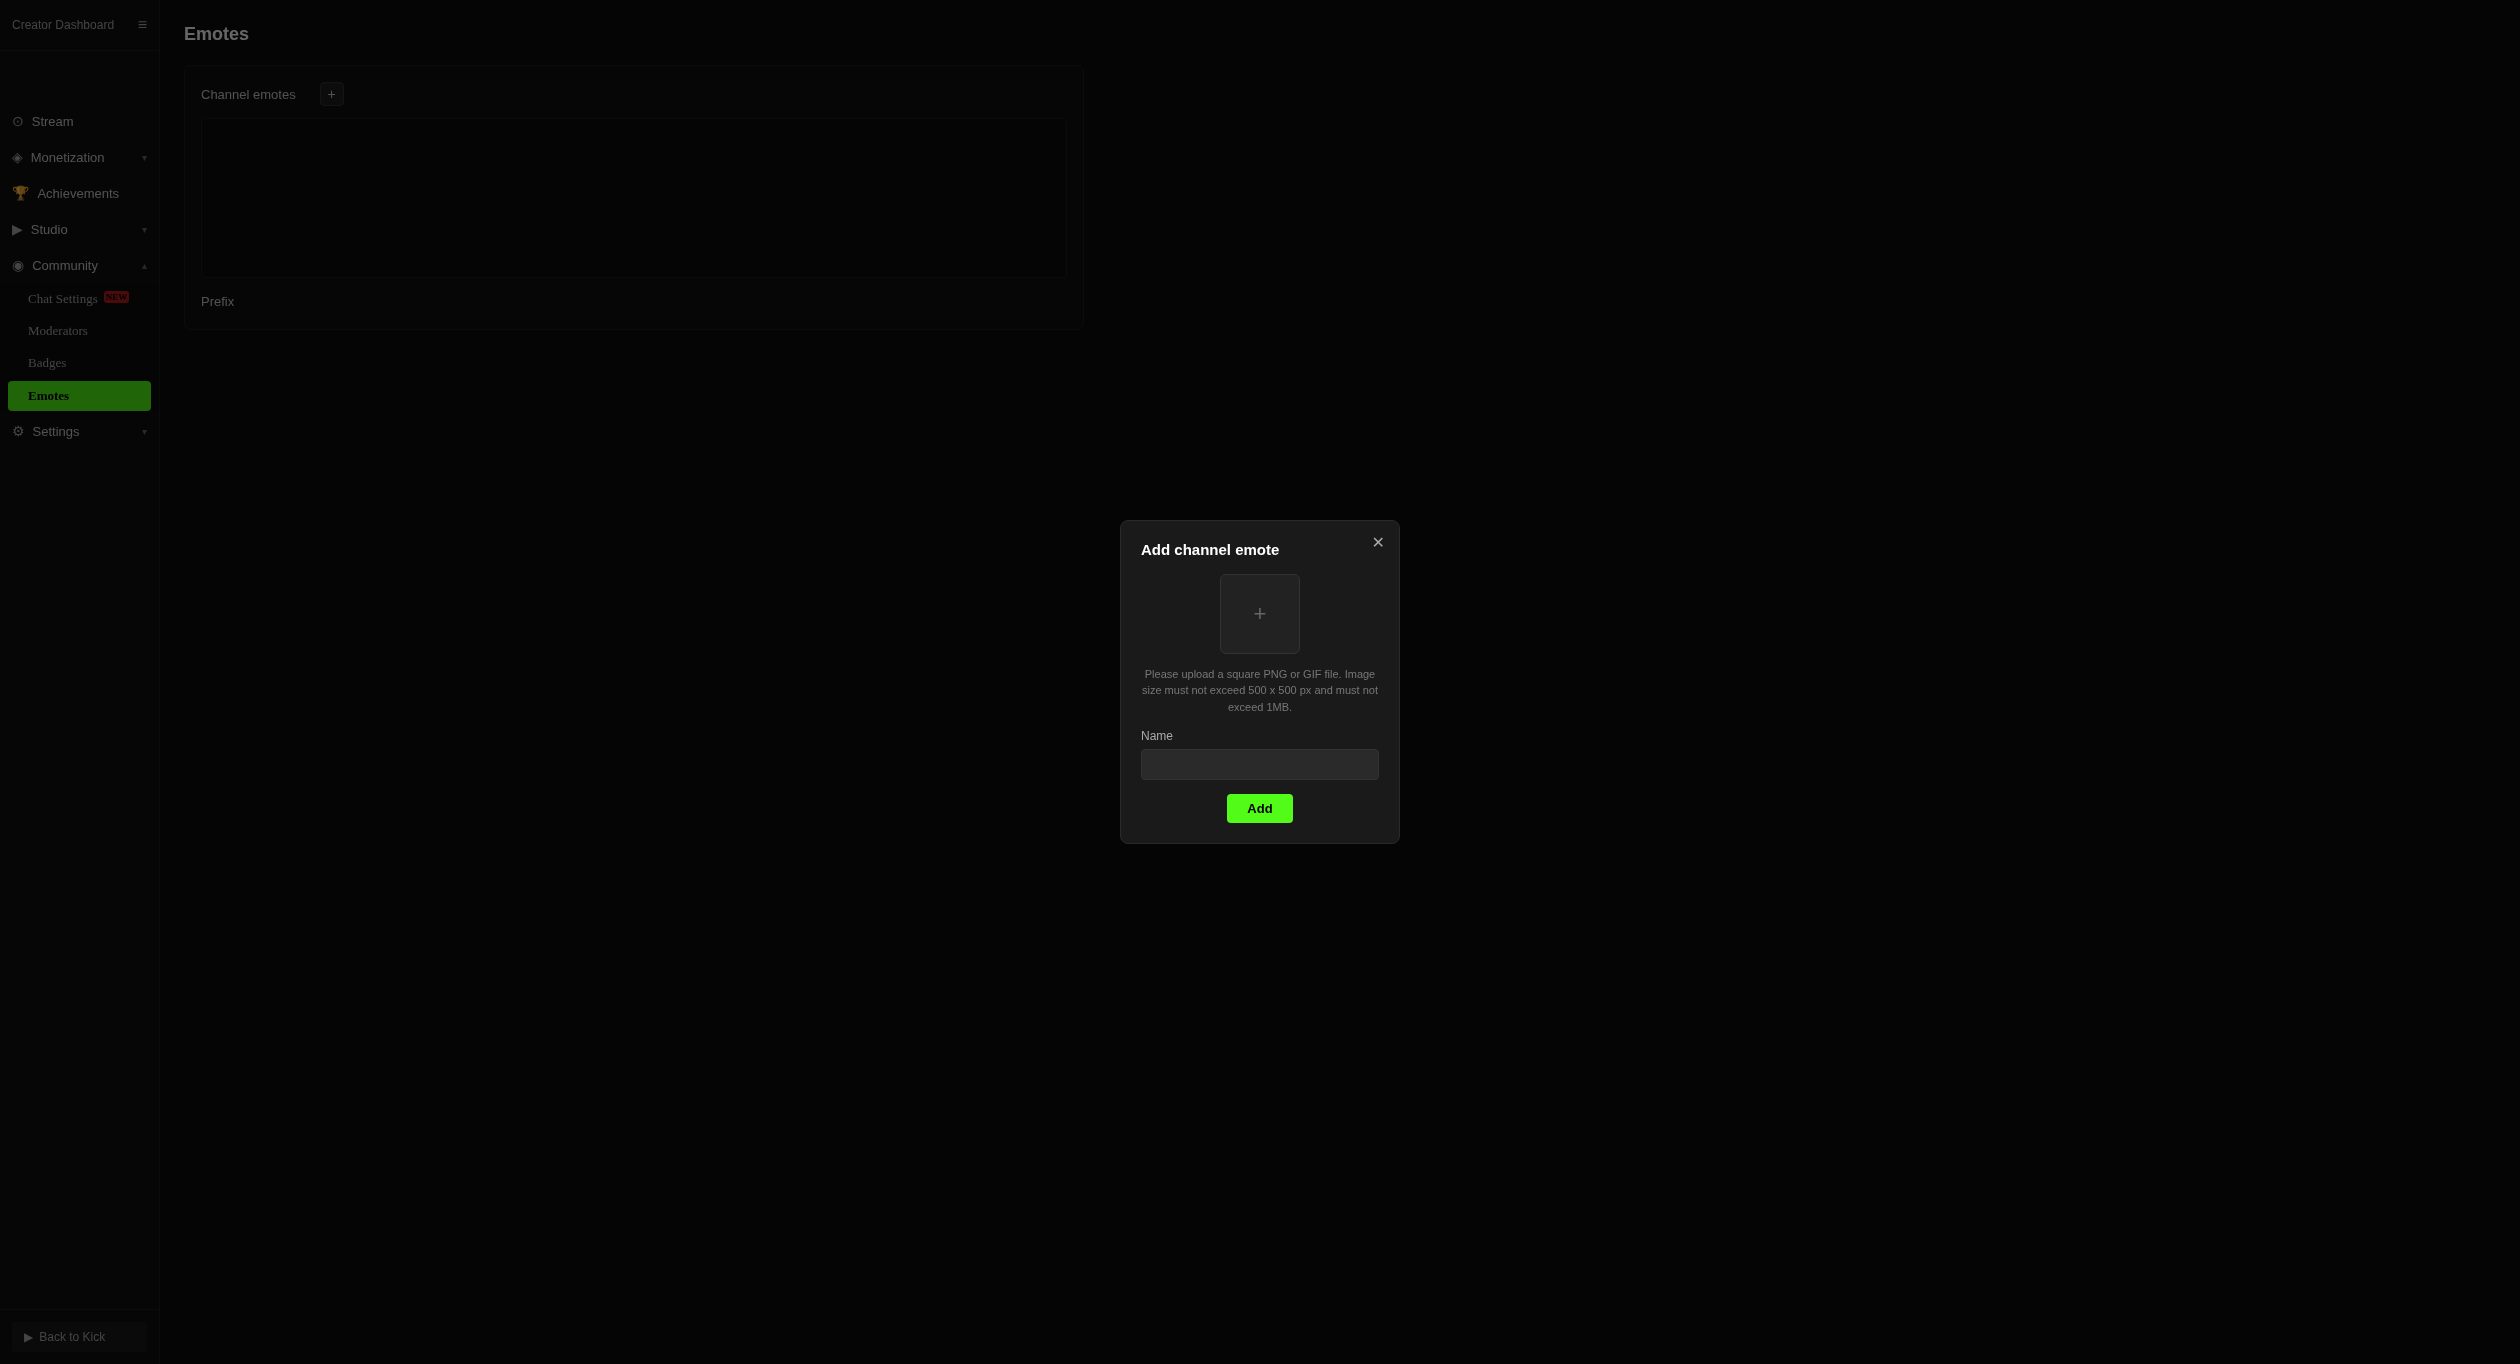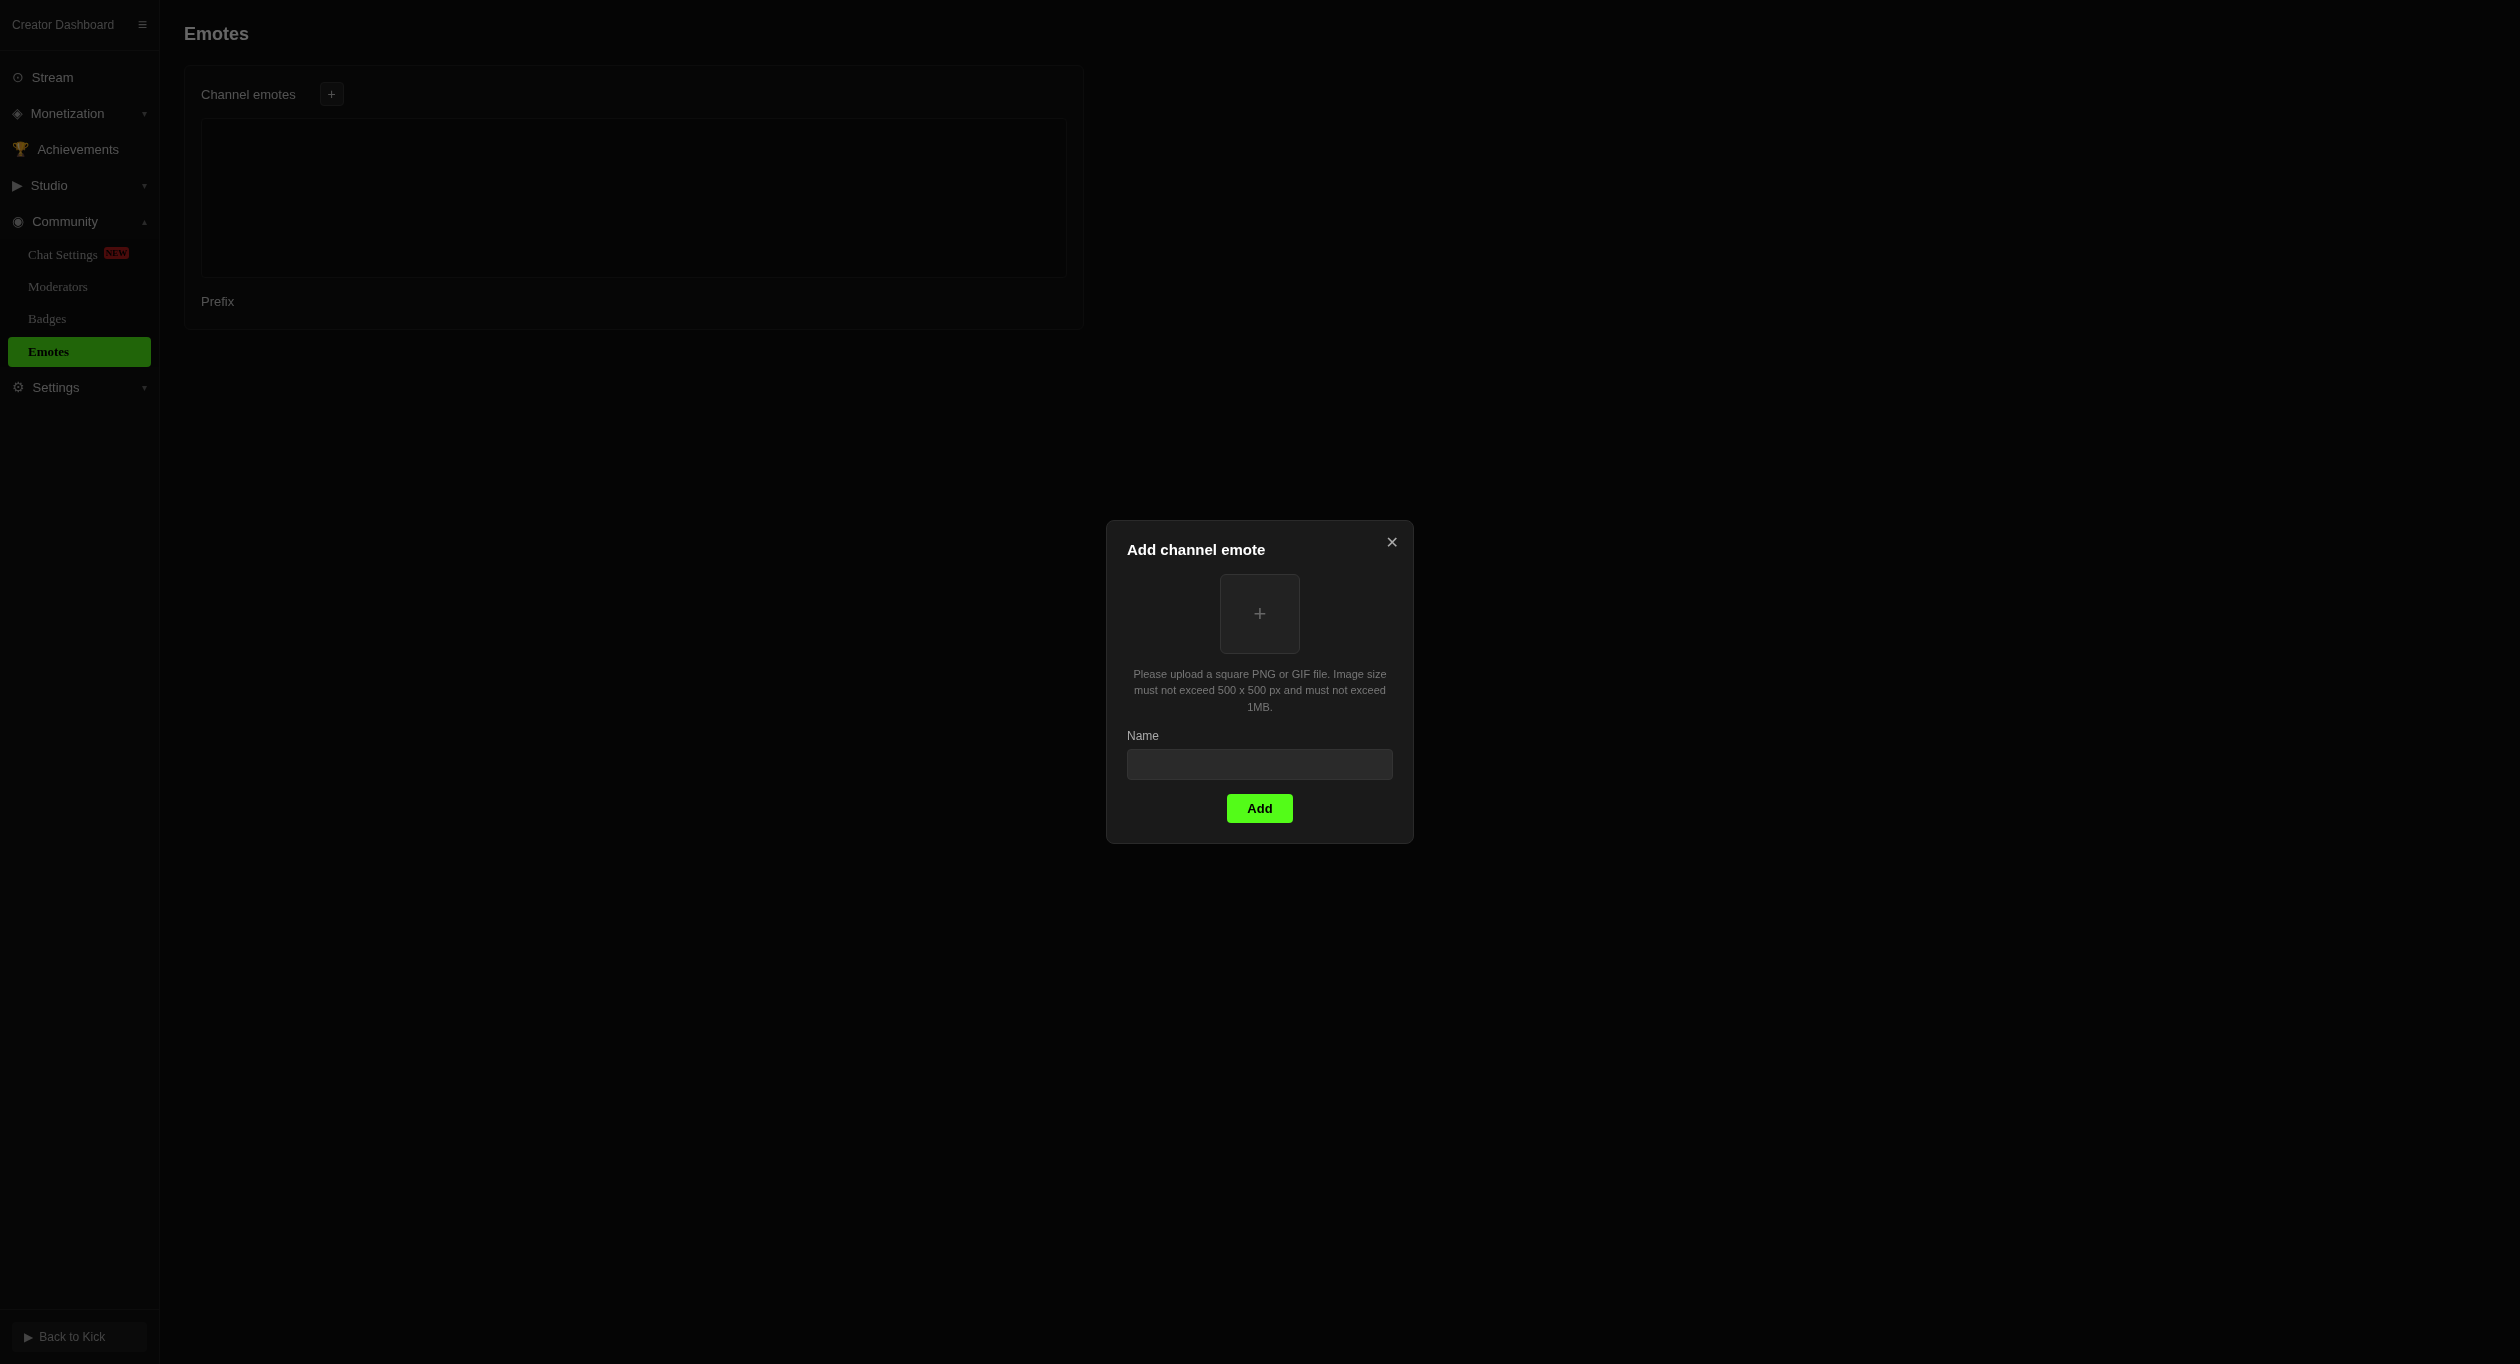--- a/index.html
+++ b/index.html
@@ -16,20 +16,21 @@
     
     .sidebar {
       width: 160px;
       min-width: 160px;
       background: #111111;
       display: flex;
       flex-direction: column;
       height: 100vh;
       border-right: 1px solid #1e1e1e;
       position: relative;
+      gap: 44px;
     }
 
     .sidebar-header {
       display: flex;
       align-items: center;
       justify-content: space-between;
       padding: 16px 12px;
       border-bottom: 1px solid #1e1e1e;
     }
 
@@ -214,21 +215,21 @@
       display: flex;
       align-items: center;
       justify-content: center;
       z-index: 100;
     }
 
     
     .modal {
       background: #1a1a1a;
       border-radius: 8px;
-      width: 308px;
+      width: 280px;
       padding: 20px;
       position: relative;
       border: 1px solid #2a2a2a;
     }
 
     .modal-title {
       font-size: 15px;
       font-weight: 600;
       color: #fff;
       margin-bottom: 16px;

